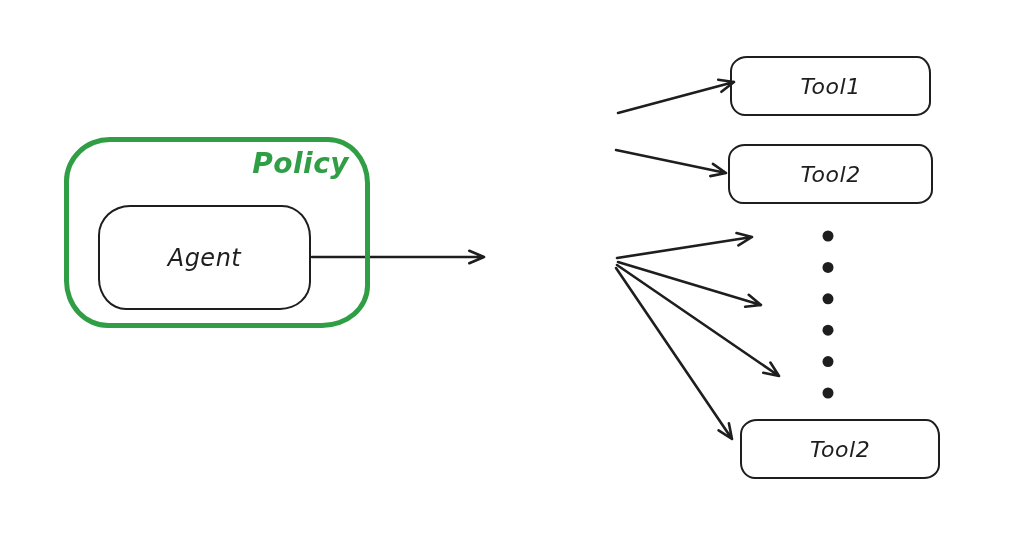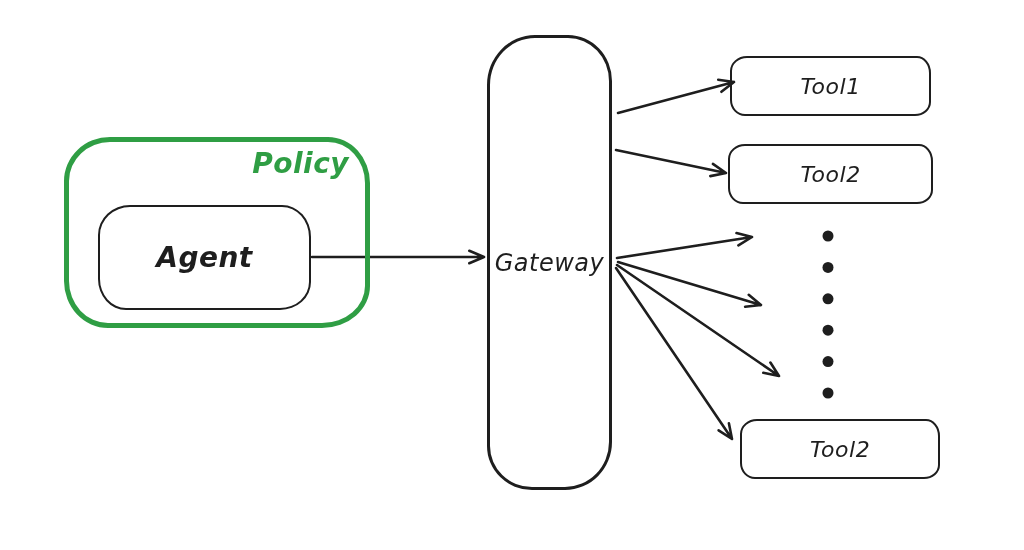--- a/index.html
+++ b/index.html
@@ -37,21 +37,21 @@
   }
   .policy-label{
     position:absolute;top:5px;right:16px;
     font-size:28px;color:var(--green);font-weight:bold;
   }
   
   .agent{
     left:98px;top:205px;width:213px;height:105px;
     border-radius:32px 29px 31px 28px / 30px 32px 28px 31px;
   }
-  .agent .label{font-size:28px;font-weight:bold;}
+  .agent .label{font-size:24px;}
   
   .gateway{
     left:487px;top:35px;width:125px;height:455px;
     border-width:3px;
     border-radius:48px 44px 47px 45px / 50px 46px 48px 44px;
   }
   .gateway .label{font-size:24px;}
   
   .tool{border-radius:17px 14px 16px 15px / 15px 17px 14px 16px;}
   .tool .label{font-size:22px;}
@@ -97,23 +97,20 @@
     </svg>
 
   <div class="box policy">
     <span class="label policy-label">Policy</span>
   </div>
 
   <div class="box agent">
     <span class="label">Agent</span>
   </div>
 
-  <div class="box gateway">
-    <span class="label">Gateway</span>
-  </div>
 
   <div class="box tool tool1">
     <span class="label">Tool1</span>
   </div>
 
   <div class="box tool tool2">
     <span class="label">Tool2</span>
   </div>
 
   <div class="box tool tool-last">

